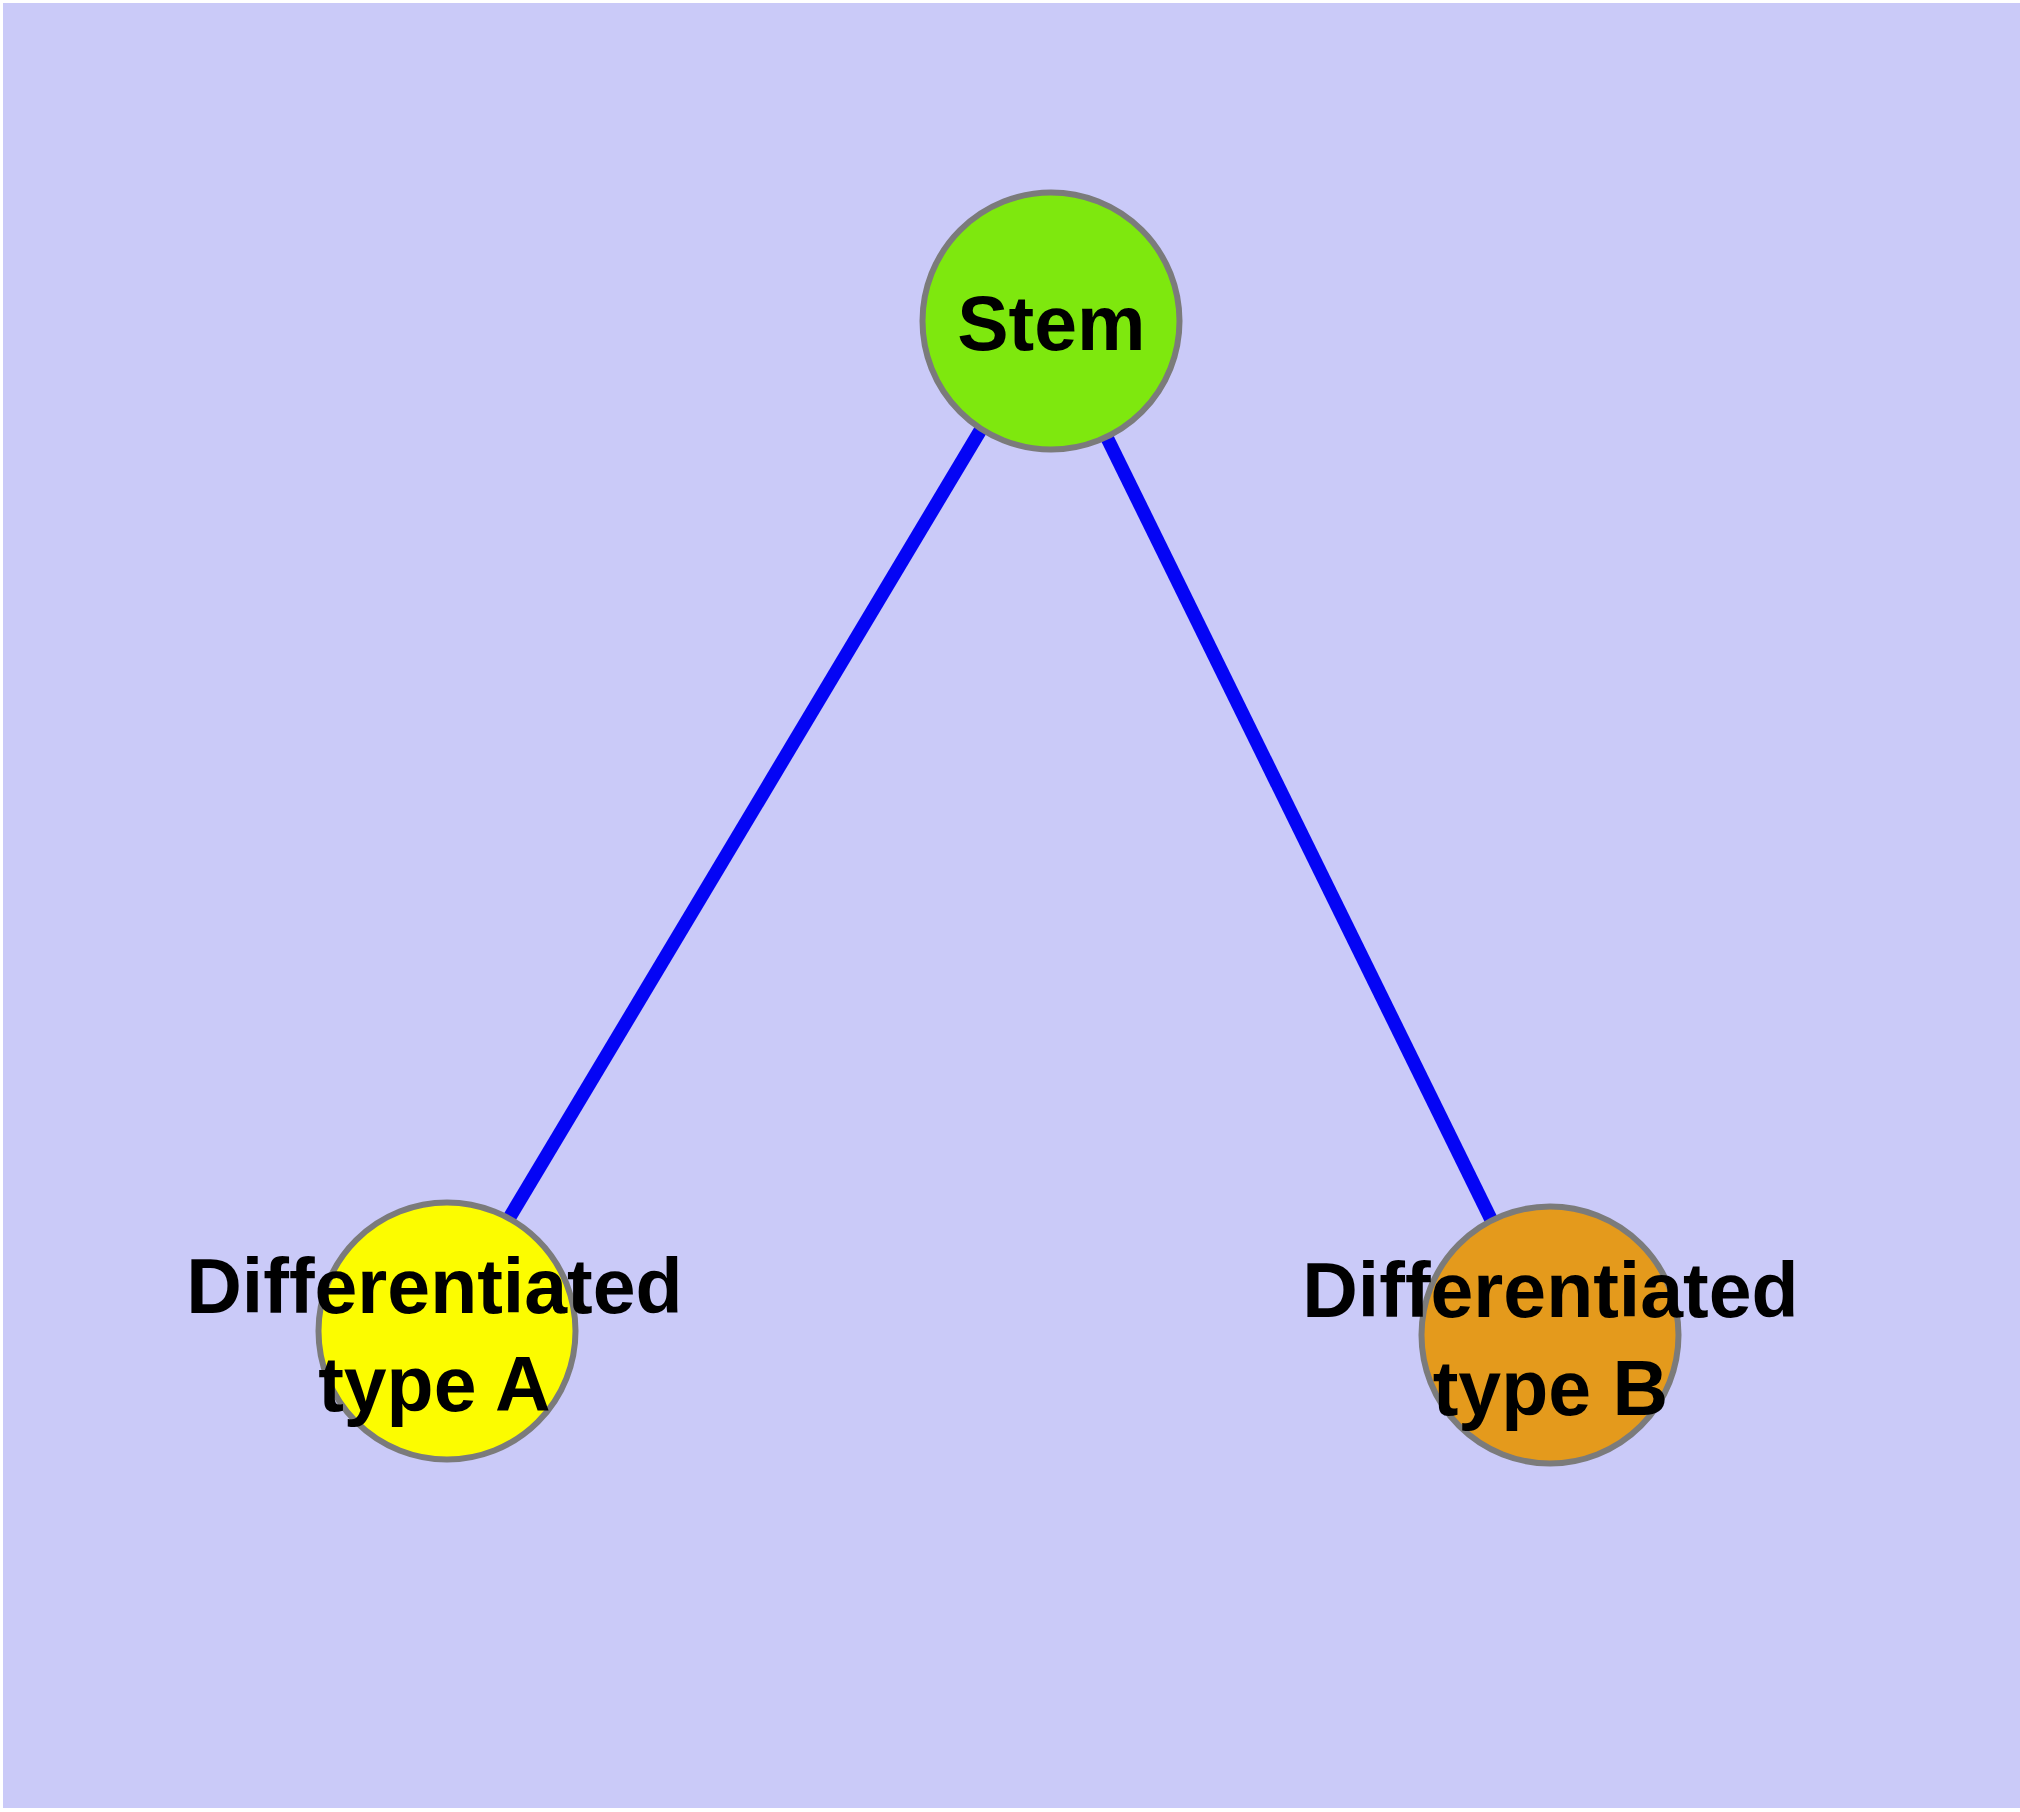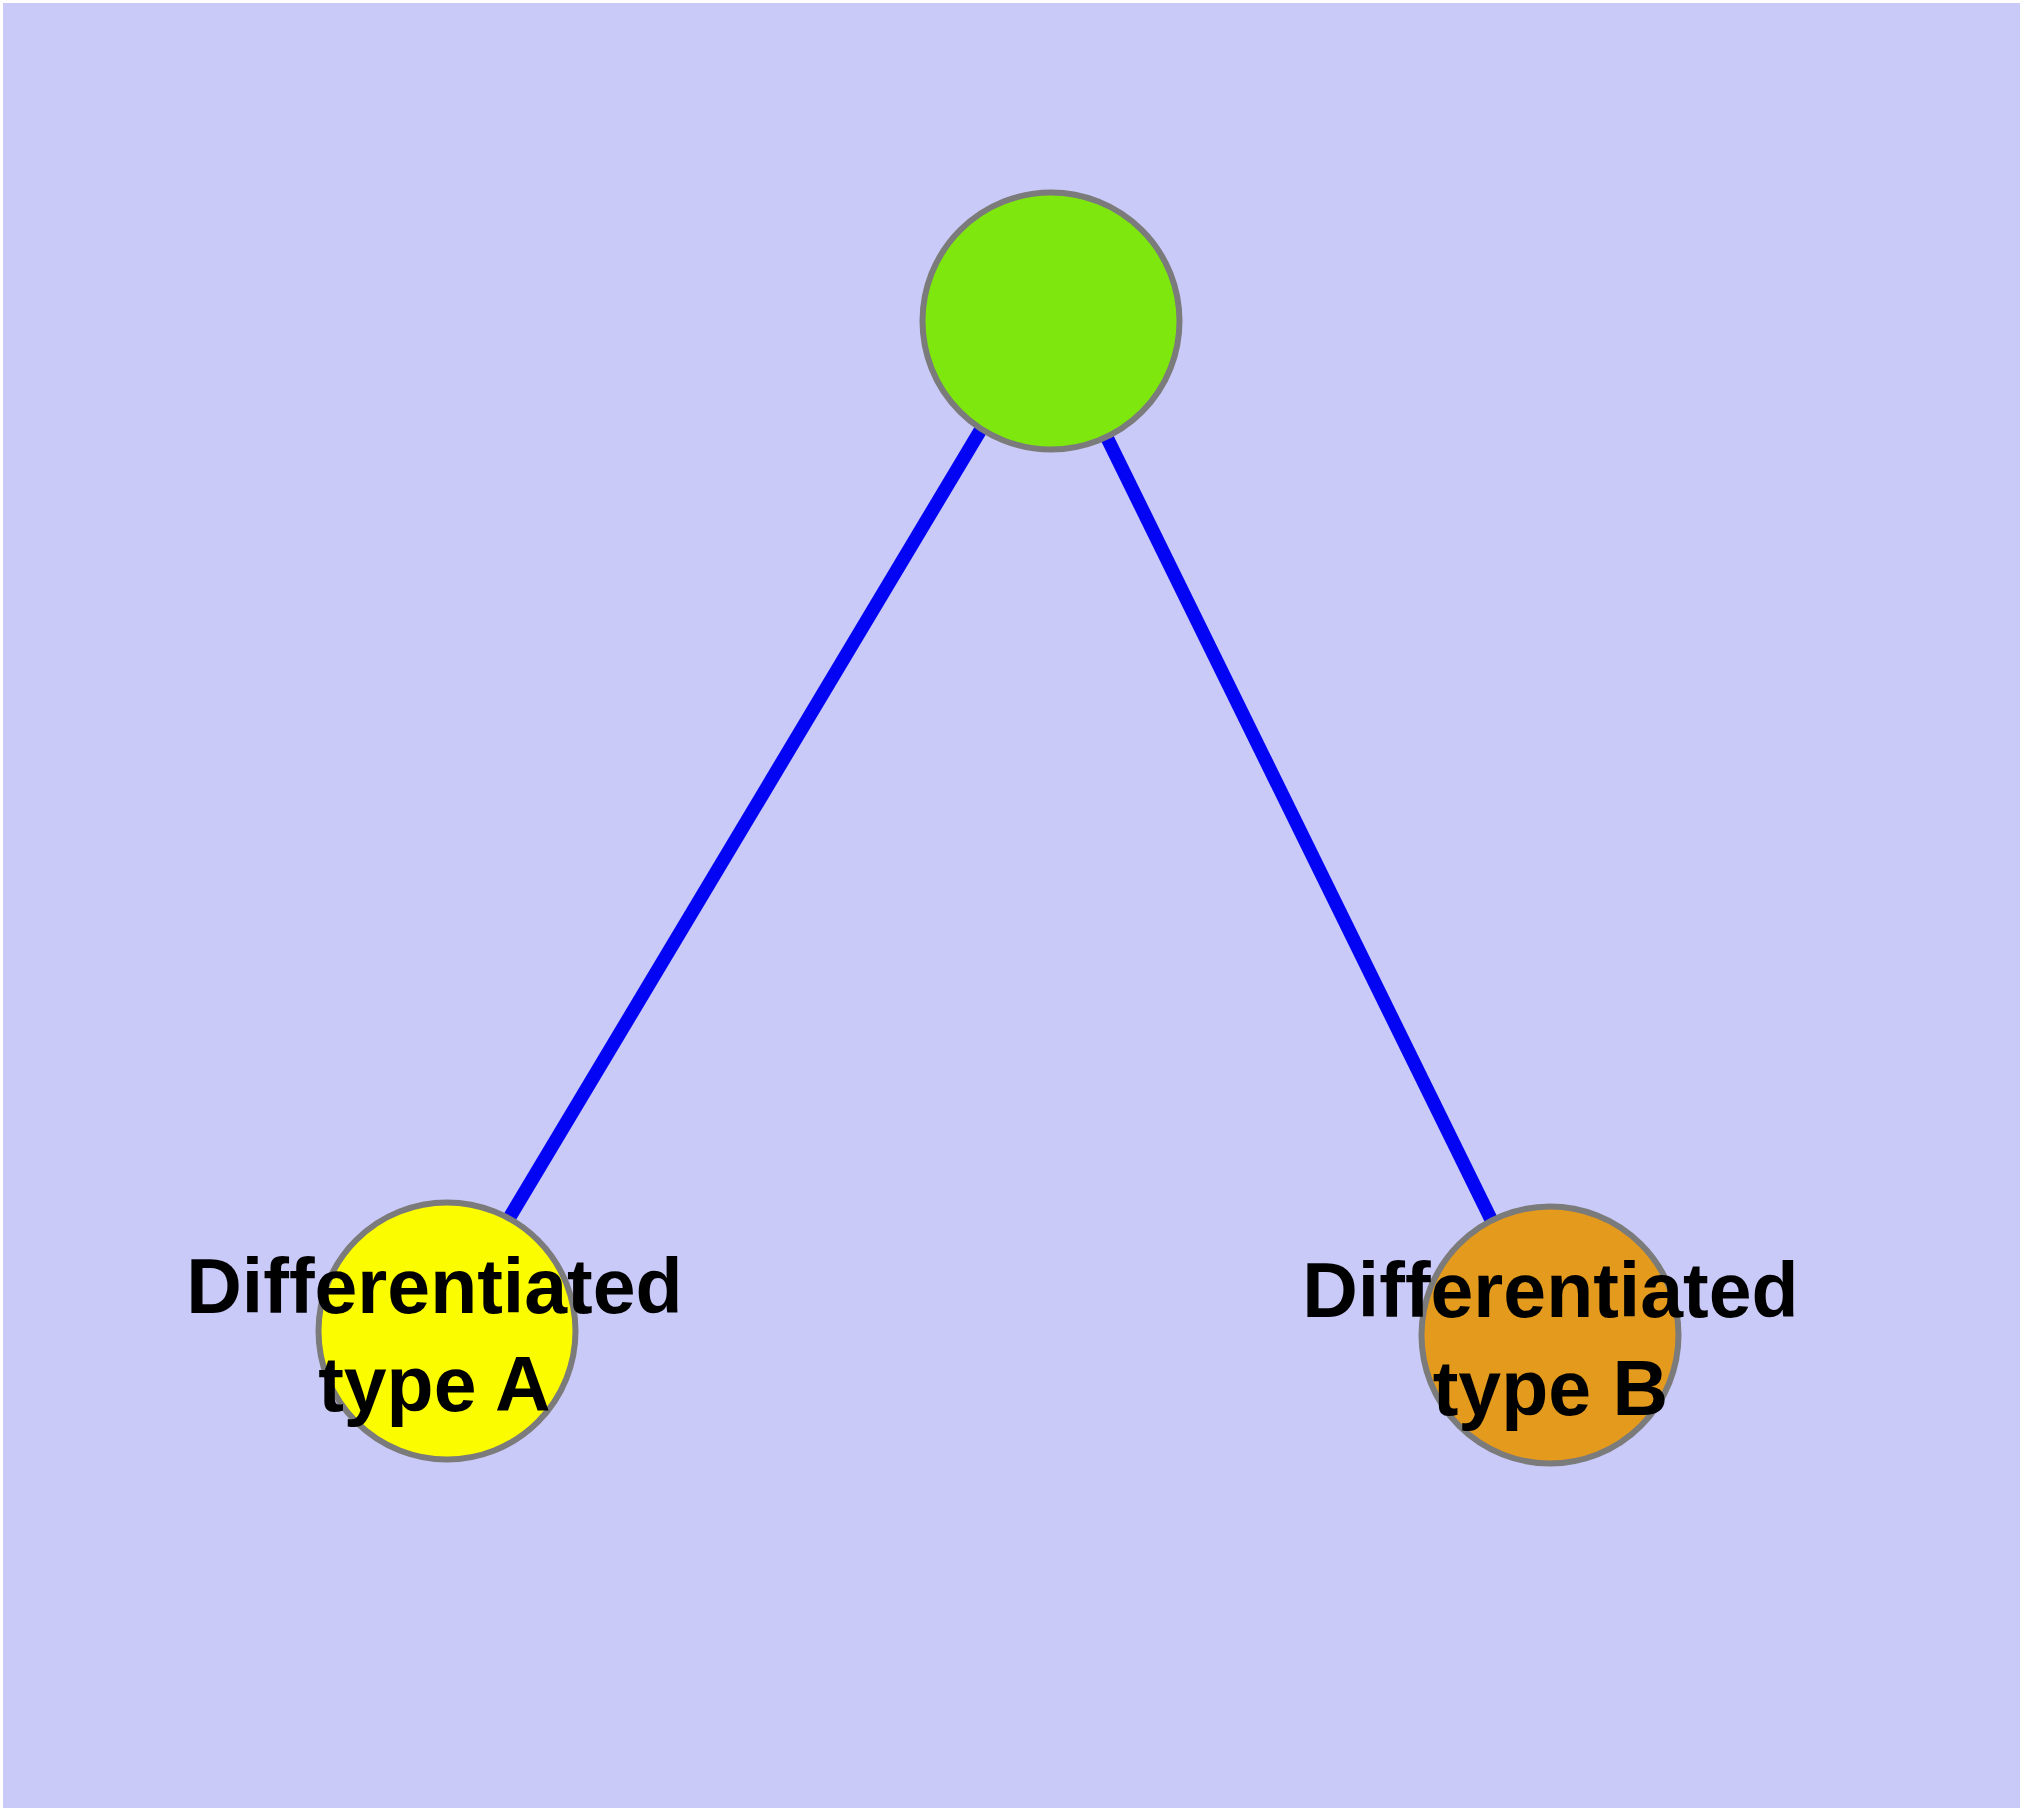--- a/index.html
+++ b/index.html
@@ -70,20 +70,21 @@
     <line class="edge-line" x1="1233" y1="371" x2="520" y2="1563" style="stroke: rgb(4, 4, 245);"></line>
     <line class="edge-line" x1="1233" y1="371" x2="1821" y2="1568" style="stroke: rgb(4, 4, 245);"></line>
   </svg>
 
   <div class="node node-stem" style="background-color: rgb(126, 232, 14); border-color: rgb(123, 123, 123);"></div>
 
   <div class="node node-type-a" style="background-color: rgb(252, 252, 0); border-color: rgb(123, 123, 123);"></div>
 
   <div class="node node-type-b" style="background-color: rgb(228, 154, 28); border-color: rgb(123, 123, 123);"></div>
 
+  <div class="node-label label-stem" style="color: rgb(0, 0, 0);">Stem</div>
 
   <div class="node-label label-type-a" style="color: rgb(0, 0, 0);">Differentiated
 type A</div>
 
   <div class="node-label label-type-b" style="color: rgb(0, 0, 0);">Differentiated
 type B</div>
 
 </div>
 
 

